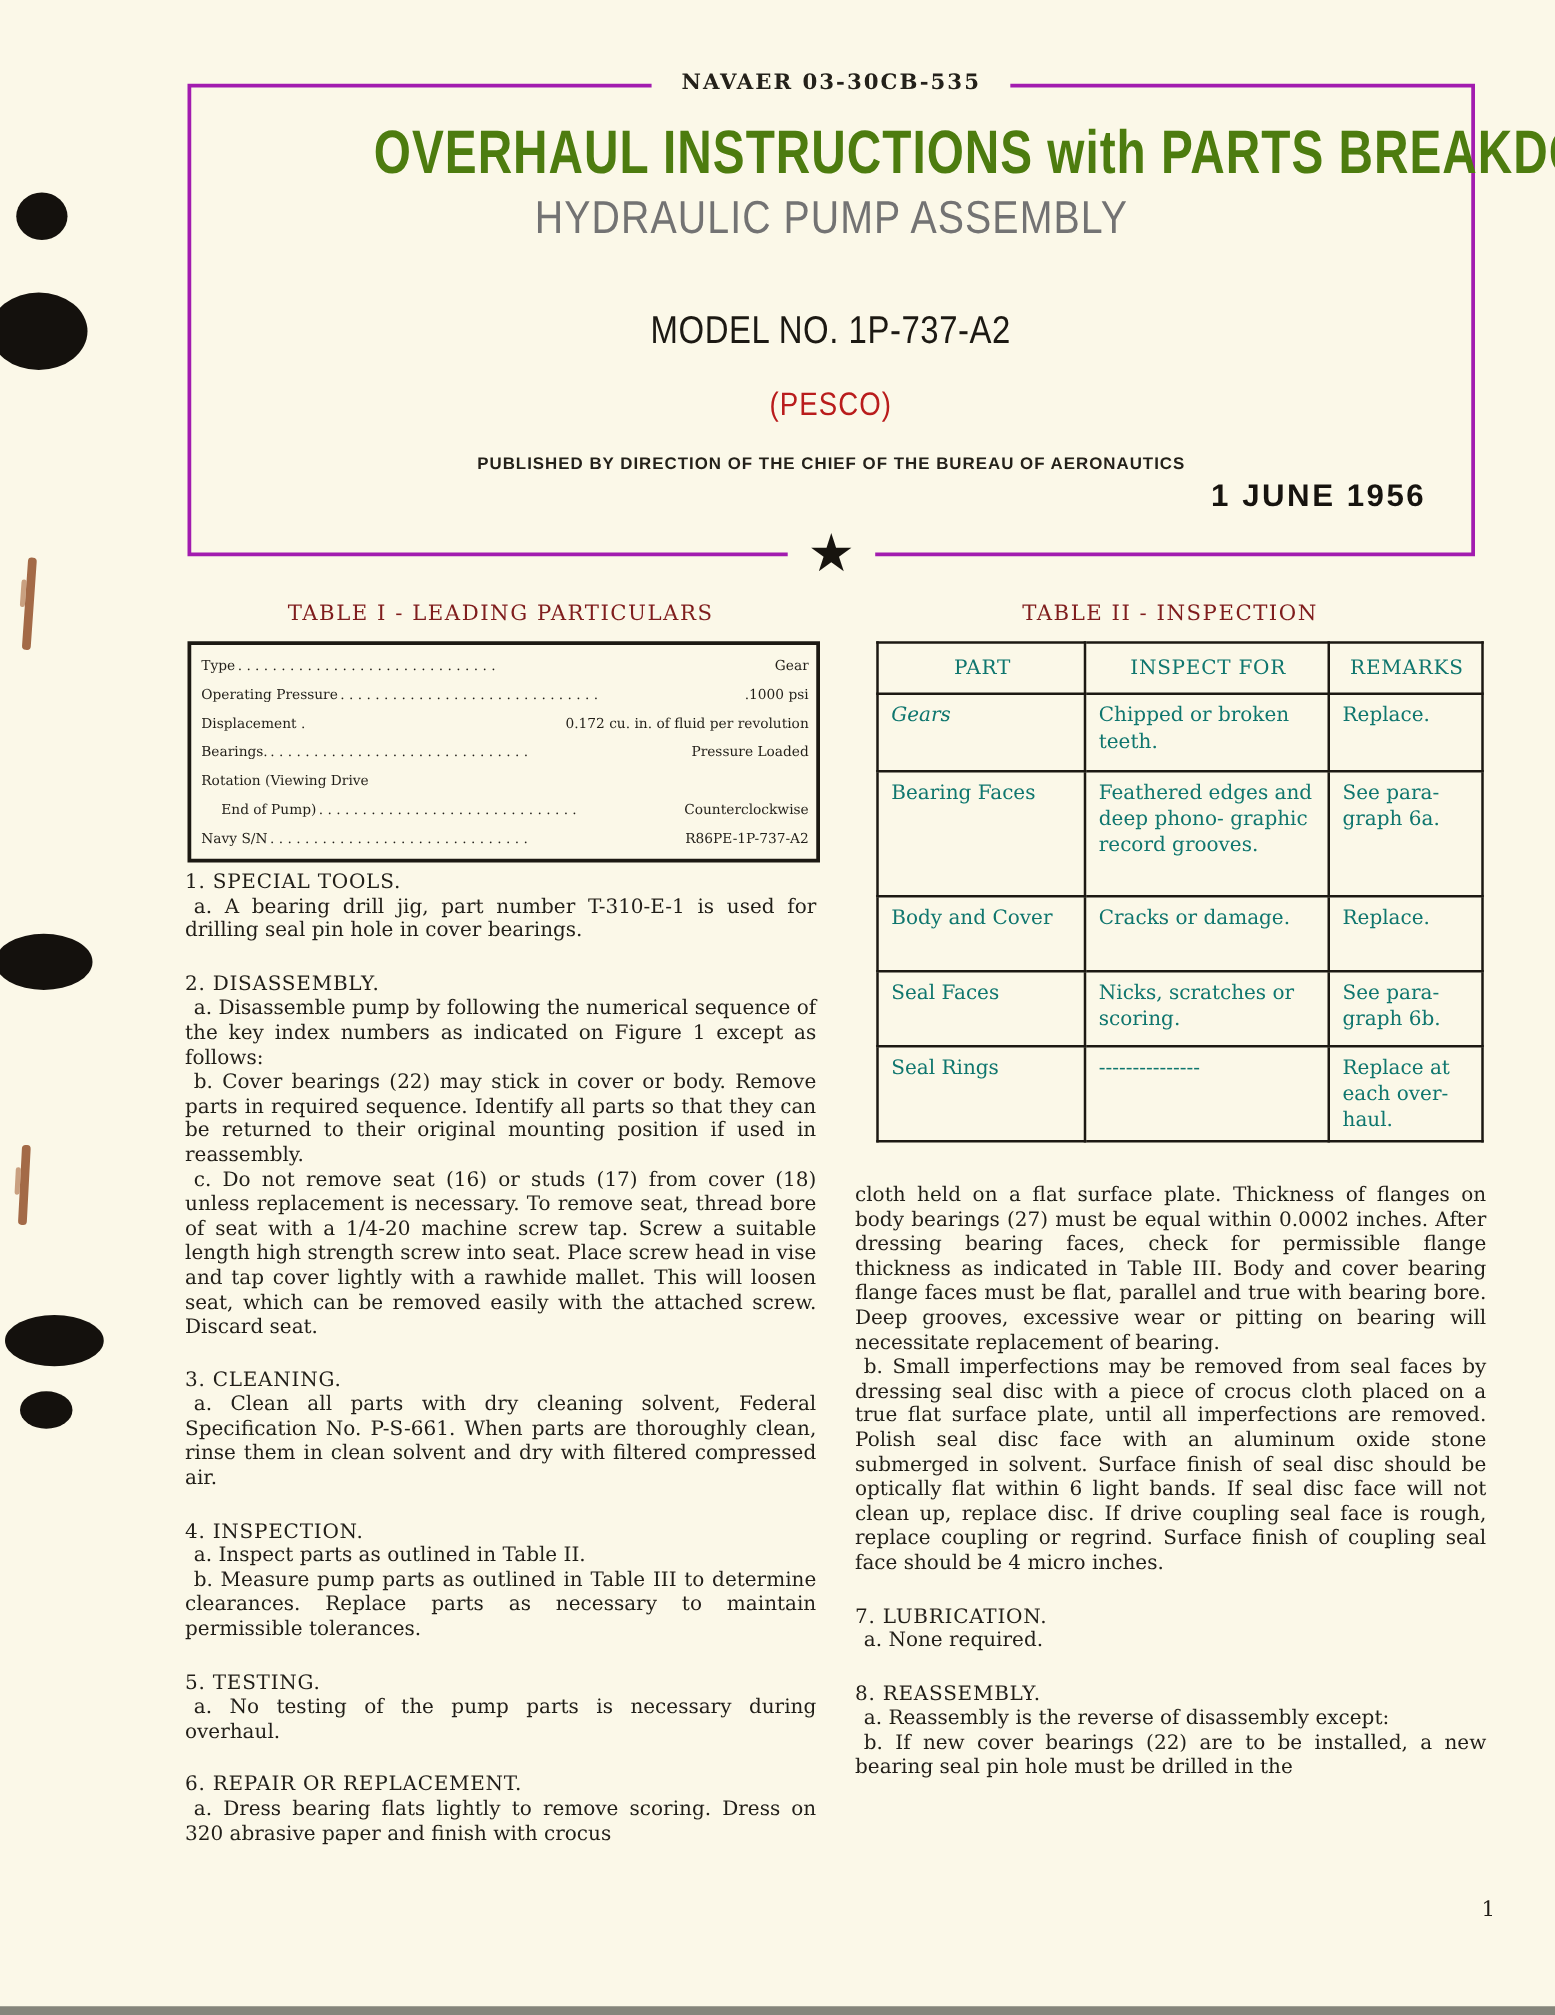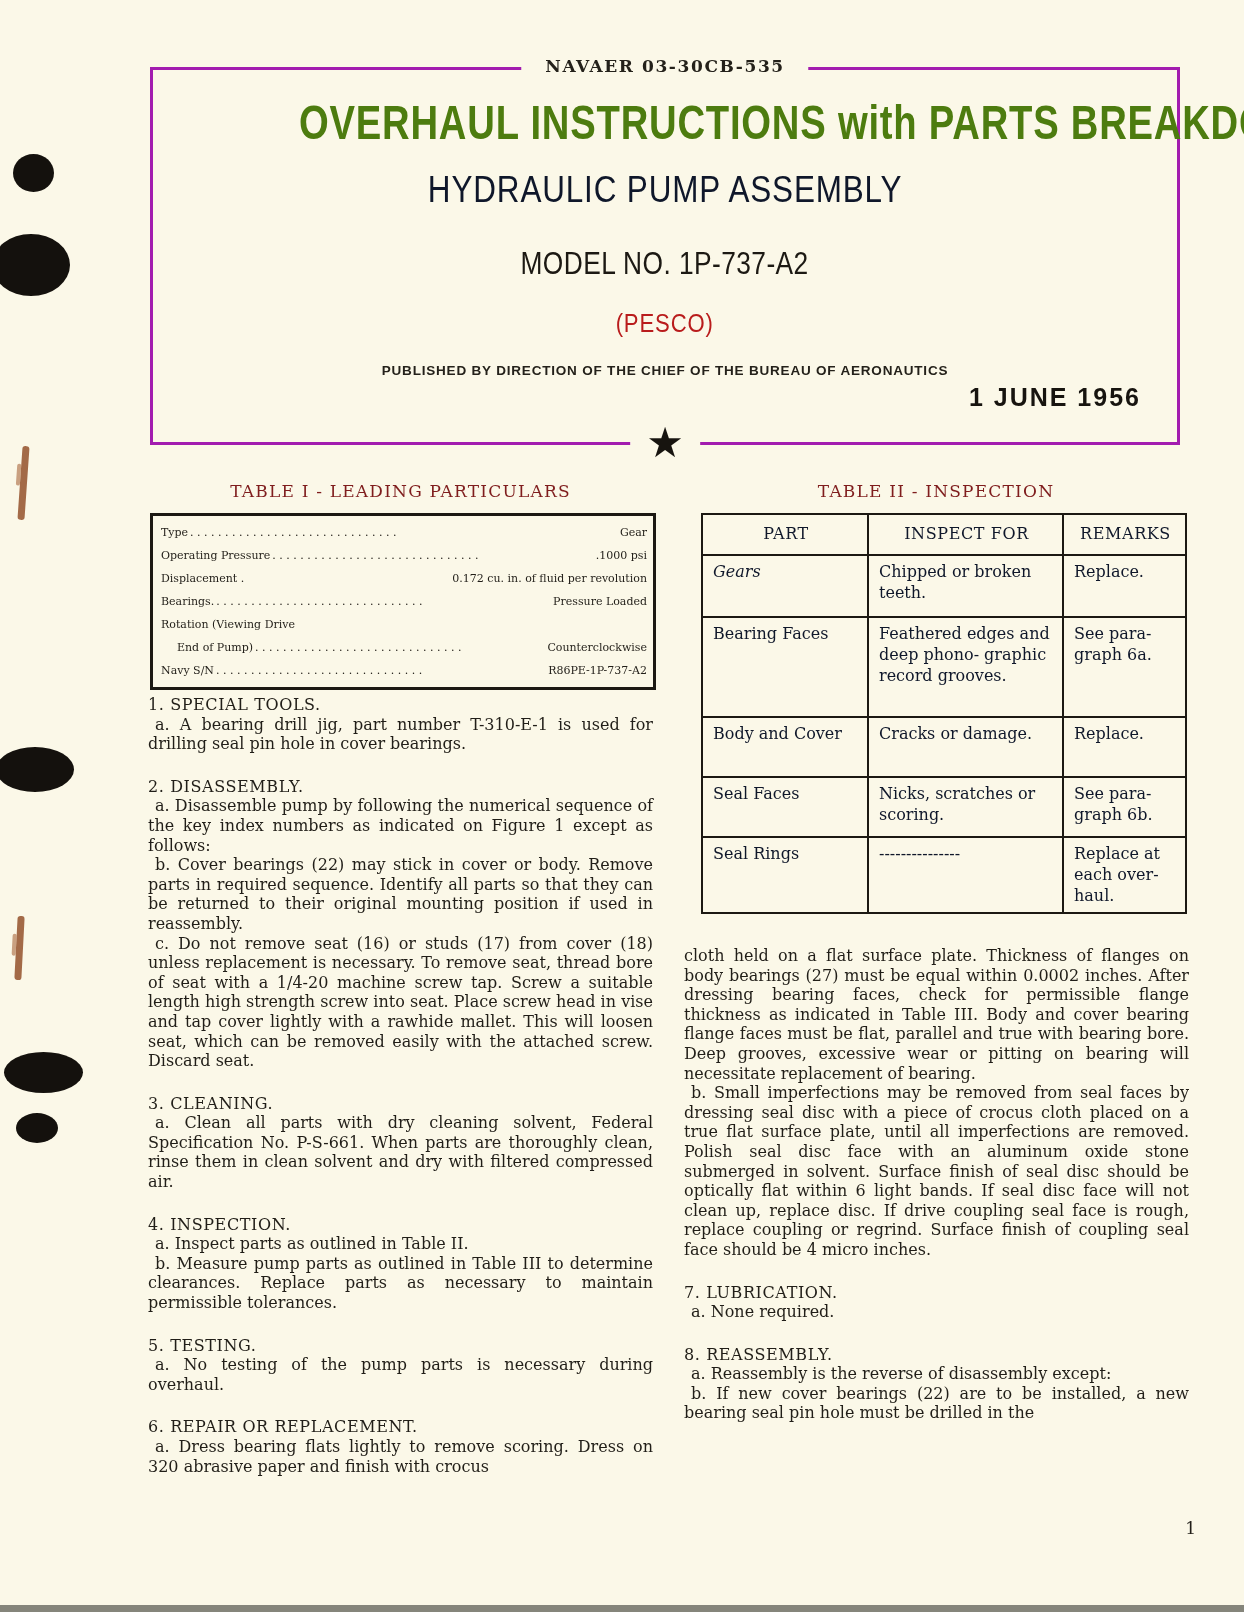--- a/index.html
+++ b/index.html
@@ -15,21 +15,21 @@
   }
   .doc-number {
     position:absolute; top:-14px; left:50%; transform:translateX(-50%);
     background:#fbf8e8; padding:0 24px; font-size:17px; letter-spacing:1.6px;
     white-space:nowrap; font-weight:bold; color:#24211a;
   }
   .hdr-line { position:absolute; width:100%; text-align:center; white-space:nowrap; }
   .squeeze { display:inline-block; transform:scaleX(0.78); transform-origin:50% 50%; white-space:nowrap; }
   .squeeze2 { display:inline-block; transform:scaleX(0.85); transform-origin:50% 50%; white-space:nowrap; }
   .main-title { top:24px; font-family:"Liberation Sans", sans-serif; font-weight:bold; font-size:49px; letter-spacing:1px; color:#4d7c0f; }
-  .sub-title  { top:99px;  font-family:"Liberation Sans", sans-serif; font-weight:500; font-size:37px; letter-spacing:1px; color:#0f172a; }
+  .sub-title  { top:83px;  font-family:"Liberation Sans", sans-serif; font-weight:500; font-size:37px; letter-spacing:1px; color:#737373; }
   .model-line { top:176px; font-family:"Liberation Sans", sans-serif; font-weight:500; font-size:31px; letter-spacing:0.5px; color:#1c1913; }
   .pesco-line { top:238px; font-family:"Liberation Sans", sans-serif; font-weight:400; font-size:26px; letter-spacing:1px; color:#b91c1c; }
   .published  { top:293px; font-family:"Liberation Sans", sans-serif; font-weight:bold; font-size:13.5px; letter-spacing:0.8px; color:#24211a; }
   .date-line {
     position:absolute; top:313px; right:36px;
     font-family:"Liberation Sans", sans-serif; font-weight:bold; font-size:25px;
     letter-spacing:2px; color:#17140f;
   }
   .star {
     position:absolute; bottom:-24px; left:50%; transform:translateX(-50%);
@@ -45,21 +45,21 @@
     border:3px solid #1c1913; padding:5px 6px 5px 8px;
   }
   .t1row { display:flex; align-items:baseline; font-size:11px; line-height:23px; white-space:nowrap; overflow:hidden; }
   .t1row.indent { padding-left:16px; }
   .t1dots { flex:1 1 auto; overflow:hidden; white-space:nowrap; margin:0 2px; }
   .t1lbl, .t1val { flex:0 0 auto; }
   
   .t2 {
     position:absolute; left:701px; top:513px;
     border-collapse:collapse; table-layout:fixed; width:484px;
-    font-size:16px; color:#0f172a;padding-left:20px;
+    font-size:16px; color:#0f766e;padding-left:20px;
   }
   .t2 th, .t2 td {
     border:2.5px solid #1c1913; vertical-align:top; text-align:left;
     padding:5px 8px 6px 10px; line-height:21px; font-weight:normal;
   }
   .t2 th { text-align:center; padding-top:8px; letter-spacing:0.6px; }
   .t2 col.c1 { width:166px; } .t2 col.c2 { width:195px; } .t2 col.c3 { width:123px; }
   .t2 tr.hr  { height:41px; }
   .t2 tr.r1 { height:62px; }
   .t2 tr.r2 { height:100px; }

